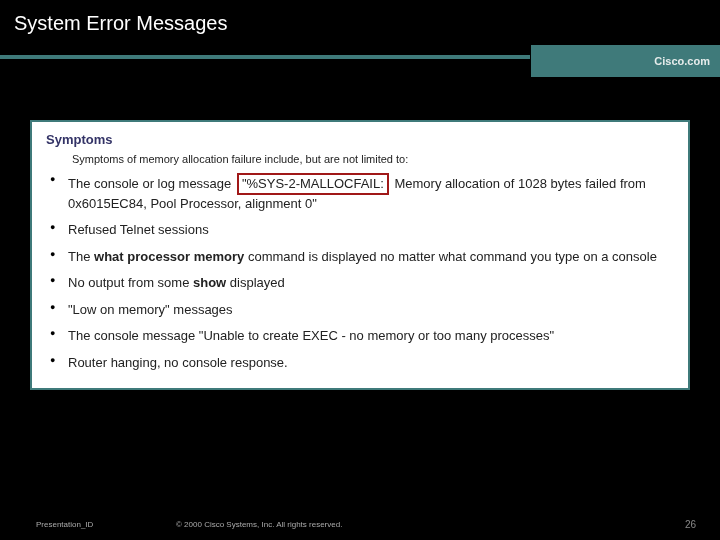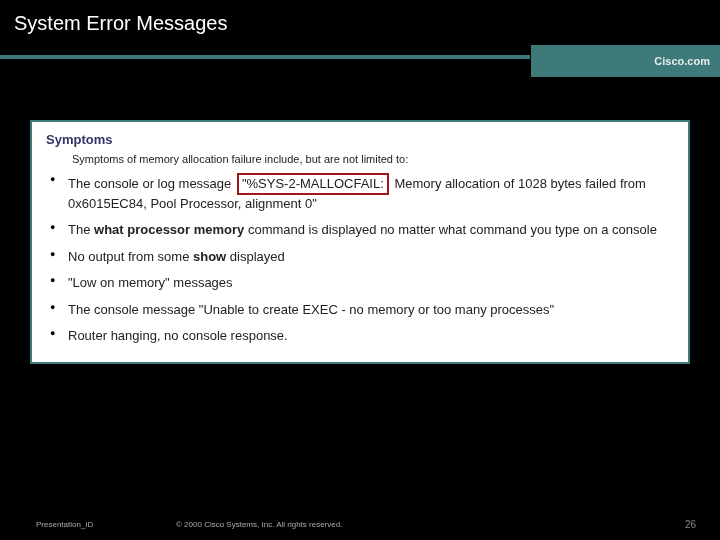--- a/index.html
+++ b/index.html
@@ -119,20 +119,21 @@
   <div class="brand-bar">Cisco.com</div>
 </div>
 
 <div class="content-box">
   <div class="section-title">Symptoms</div>
   <div class="intro-text">Symptoms of memory allocation failure include, but are not limited to:</div>
   <ul class="sym-list">
     <li>
       <span>The console or log message </span><span class="highlight">"%SYS-2-MALLOCFAIL:</span><span> Memory allocation of 1028 bytes failed from 0x6015EC84, Pool Processor, alignment 0"</span>
     </li>
+    <li>Refused Telnet sessions</li>
     <li>
       <span>The </span><span class="bold">what processor memory</span><span> command is displayed no matter what command you type on a console</span>
     </li>
     <li>
       <span>No output from some </span><span class="bold">show</span><span> displayed</span>
     </li>
     <li>"Low on memory" messages</li>
     <li>The console message "Unable to create EXEC - no memory or too many processes"</li>
     <li>Router hanging, no console response.</li>
   </ul>

